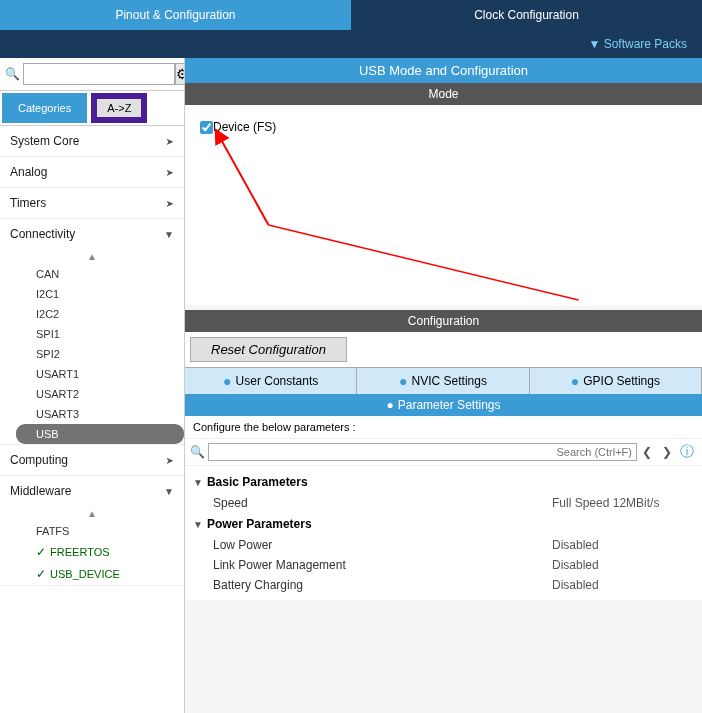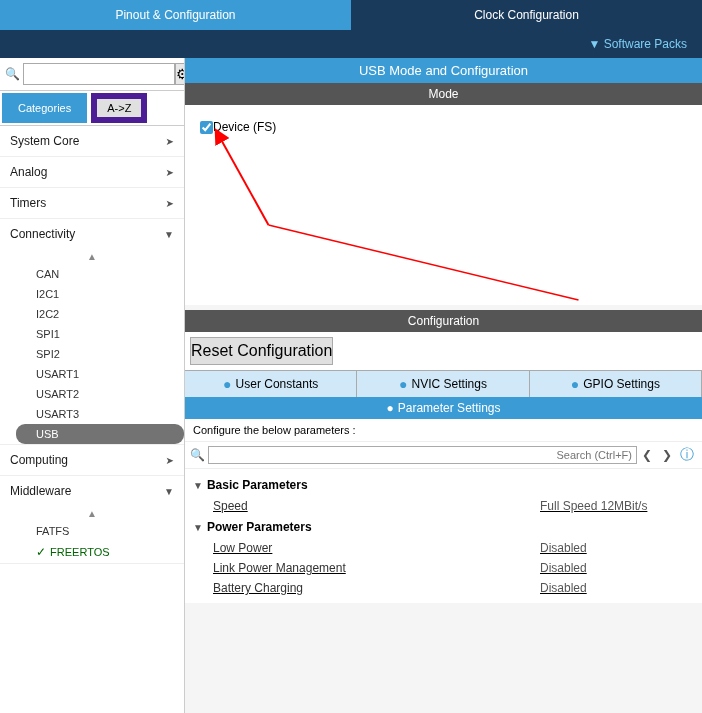--- a/index.html
+++ b/index.html
@@ -210,23 +210,24 @@
     }
 
     .config-buttons {
       background: #fff;
       padding: 5px;
     }
 
     .reset-btn {
       border: 1px solid #aaa;
       background: #e0e0e0;
-      padding: 4px 0;
-      cursor: pointer;
-      font-size: 16px;
+      padding: 4px 20px;
+      cursor: pointer;
+      font-size: 13px;
+      font-style: italic;
     }
 
     .tabs-row {
       display: flex;
       background: #d0e8f8;
       border-top: 1px solid #aaa;
     }
     .tab-btn {
       flex: 1;
       padding: 5px 5px;
@@ -304,23 +305,22 @@
       padding: 4px 8px;
       font-weight: bold;
       font-size: 11px;
       cursor: pointer;
       gap: 4px;
     }
     .param-group-header .chevron-down { font-size: 10px; color: #555; }
 
     .param-row {
       display: flex;
-      padding: 3px 12px 3px 28px;
-      font-size: 11px;
-      text-decoration: underline;
+      padding: 3px 0 3px 28px;
+      font-size: 11px;
     }
     .param-row .param-name { flex: 1; color: #333; }
     .param-row .param-value { color: #555; min-width: 150px; }
   </style>
 </head>
 <body>
 
 <div class="top-tabs">
   <div class="top-tab">Pinout &amp; Configuration</div>
   <div class="top-tab active">Clock Configuration</div>
@@ -394,20 +394,21 @@
 
     <div class="sidebar-section">
       <div class="sidebar-section-header">
         <span>Middleware</span>
         <span class="chevron">▼</span>
       </div>
       <div class="sidebar-sub-items">
         <div class="scroll-indicator">▲</div>
         <div class="sidebar-sub-item">FATFS</div>
         <div class="sidebar-sub-item checked"><span class="check-mark">✓</span>FREERTOS</div>
+        <div class="sidebar-sub-item checked"><span class="check-mark">✓</span>USB_DEVICE</div>
       </div>
     </div>
 
   </div>
 
   <div class="content-area">
 
     <div class="content-title">USB Mode and Configuration</div>
 
     <div class="mode-section">Mode</div>

